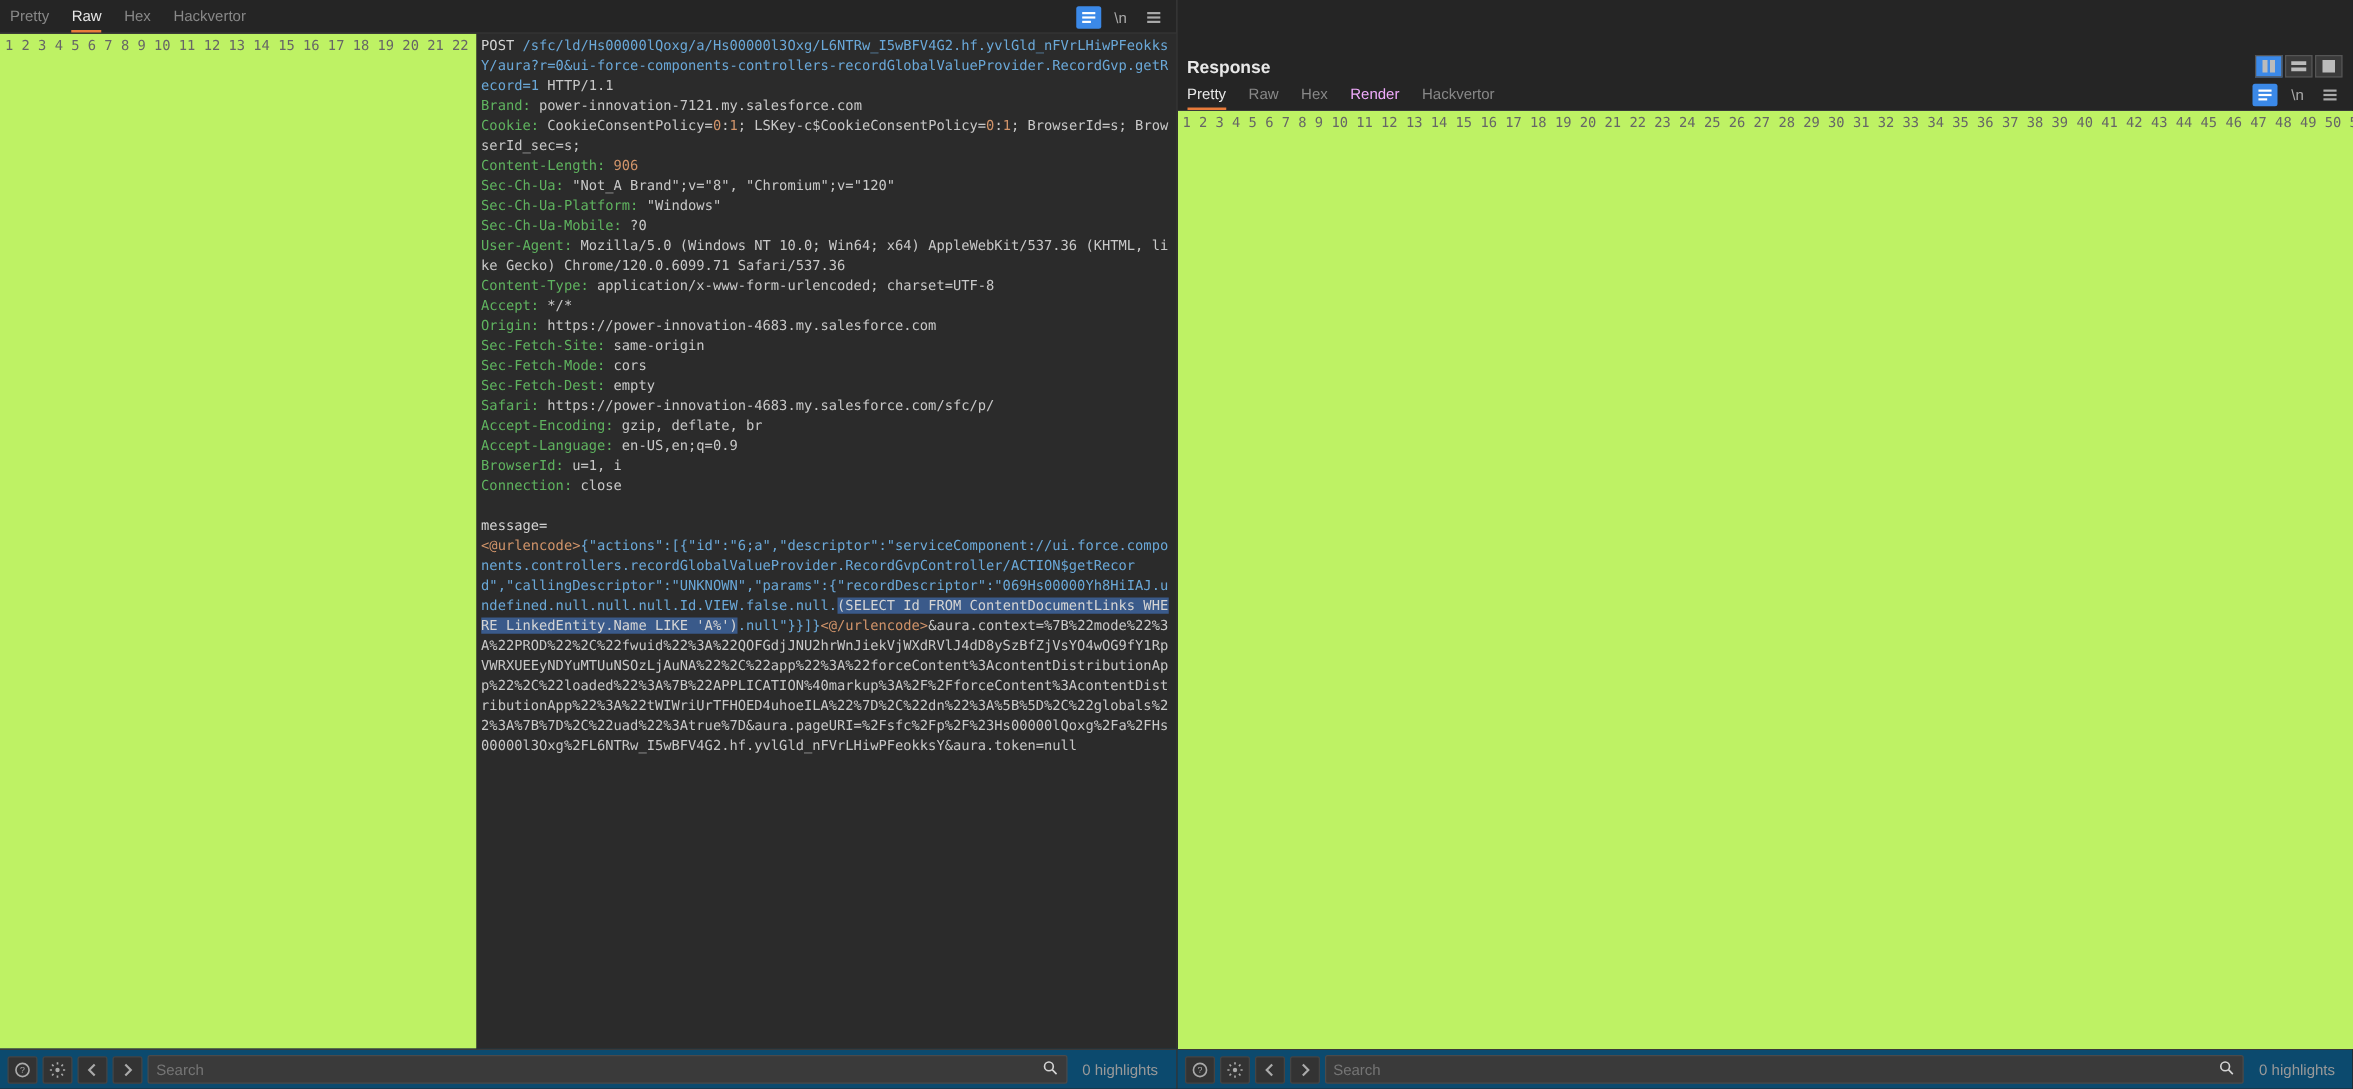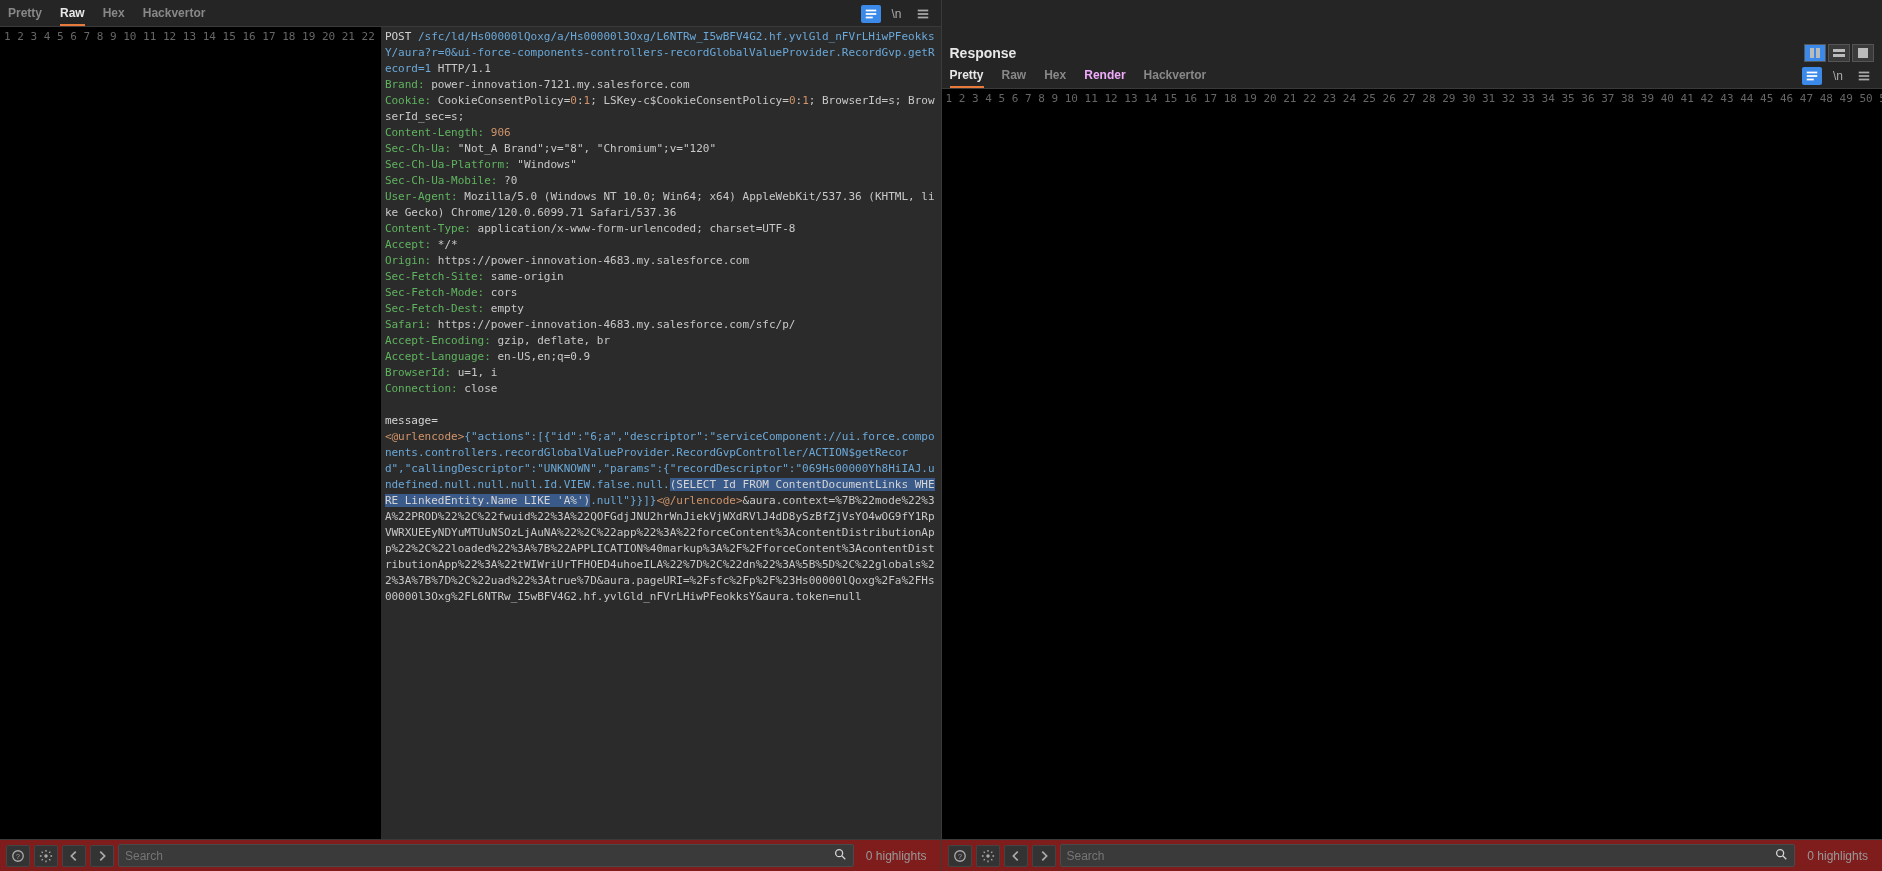--- a/index.html
+++ b/index.html
@@ -55,21 +55,20 @@
 .tabs-row {
   display: flex;
   align-items: center;
   justify-content: space-between;
   padding: 2px 8px 0 8px;
   border-bottom: 1px solid #3a3a3a;
 }
 .tabs {
   display: flex;
   gap: 18px;
-  font-weight: bold;
 }
 .tab {
   padding: 4px 0;
   color: #888;
   cursor: pointer;
   border-bottom: 2px solid transparent;
 }
 .tab.active {
   color: #e8e8e8;
   border-bottom: 2px solid #e87b3b;
@@ -94,21 +93,21 @@
 .content {
   flex: 1;
   overflow: auto;
   background: #2b2b2b;
   display: flex;
   font-family: 'Consolas', monospace;
   font-size: 11px;
   line-height: 16px;
 }
 .gutter {
-  background: #000000;
+  background: #bef264;
   color: #666;
   text-align: left;
   padding: 2px 6px 2px 4px;
   user-select: none;
   flex-shrink: 0;
 }
 .code {
   padding: 2px 4px;
   flex: 1;
   white-space: pre-wrap;
@@ -122,21 +121,21 @@
 .code .hl-val { color: #c8c8c8; }
 .code .hl-num { color: #d1946a; }
 .code .hl-sel { background: #3a5a8a; }
 .code .tag { color: #d1946a; }
 .code .urlenc { color: #6aa8d8; }
 .footer {
   display: flex;
   align-items: center;
   gap: 4px;
   padding: 4px 6px;
-  background: #7f1d1d;
+  background: #0c4a6e;
   border-top: 1px solid #3a3a3a;
 }
 .footer .icon-btn { border: 1px solid #444; background: #333; width: 24px; height: 22px; }
 .search-wrap {
   flex: 1;
   display: flex;
   align-items: center;
   background: #3a3a3a;
   border: 1px solid #4a4a4a;
   border-radius: 2px;

